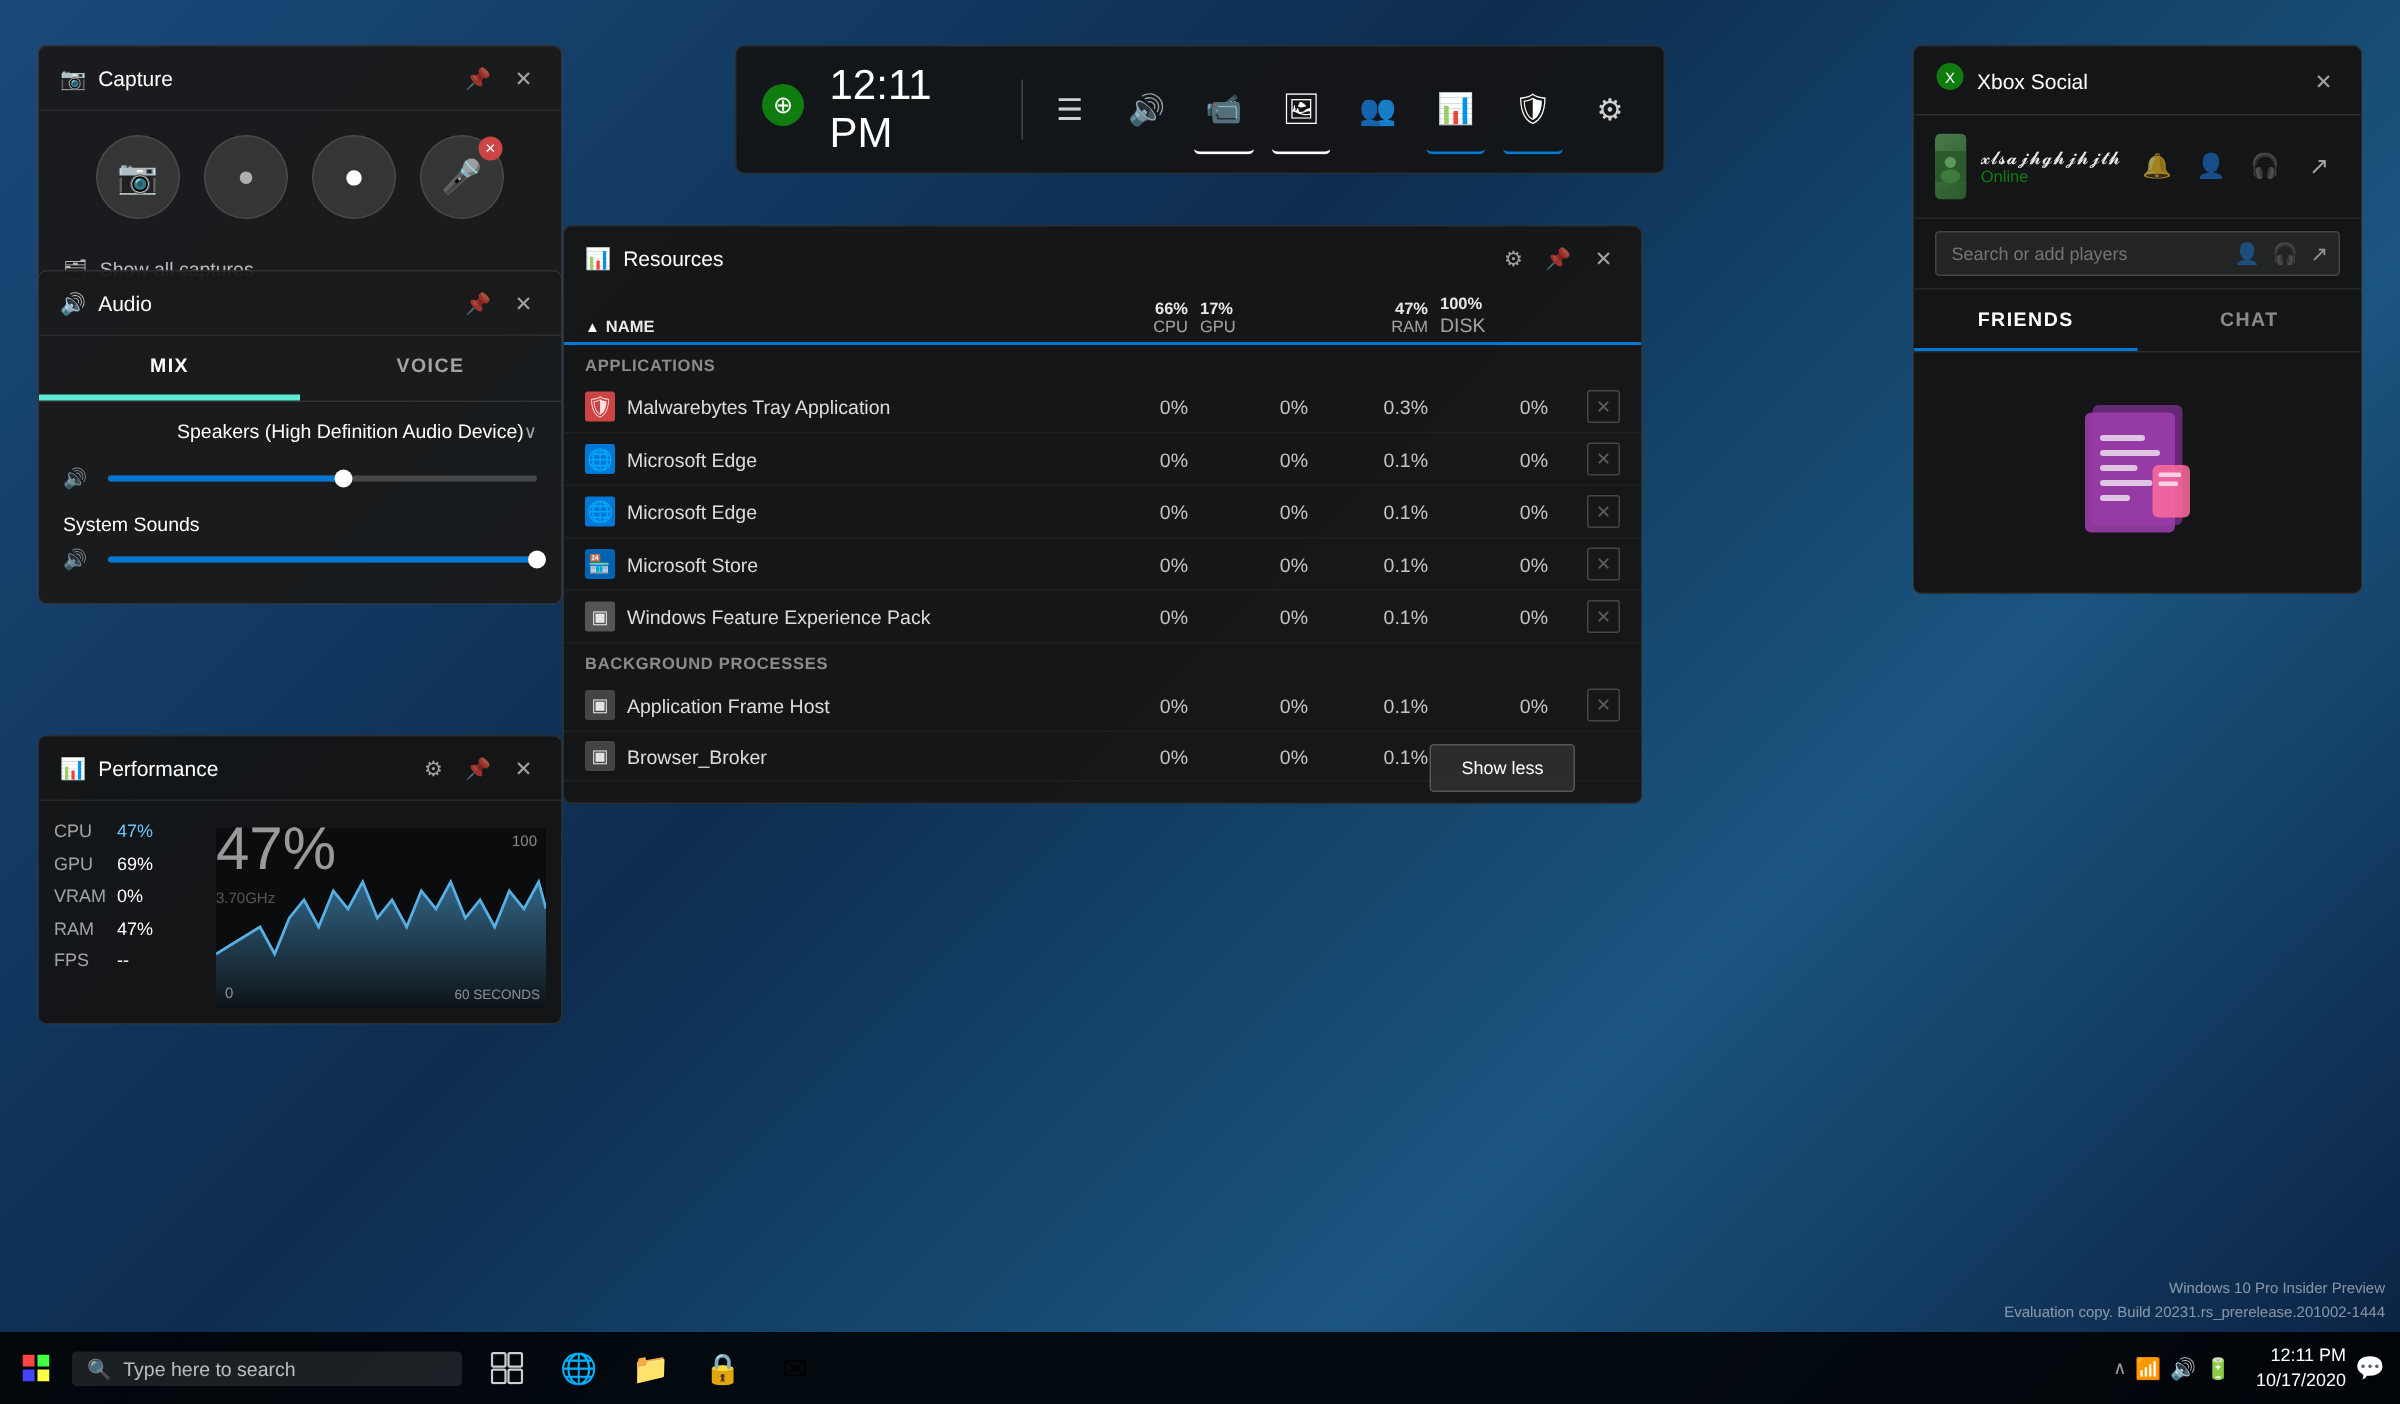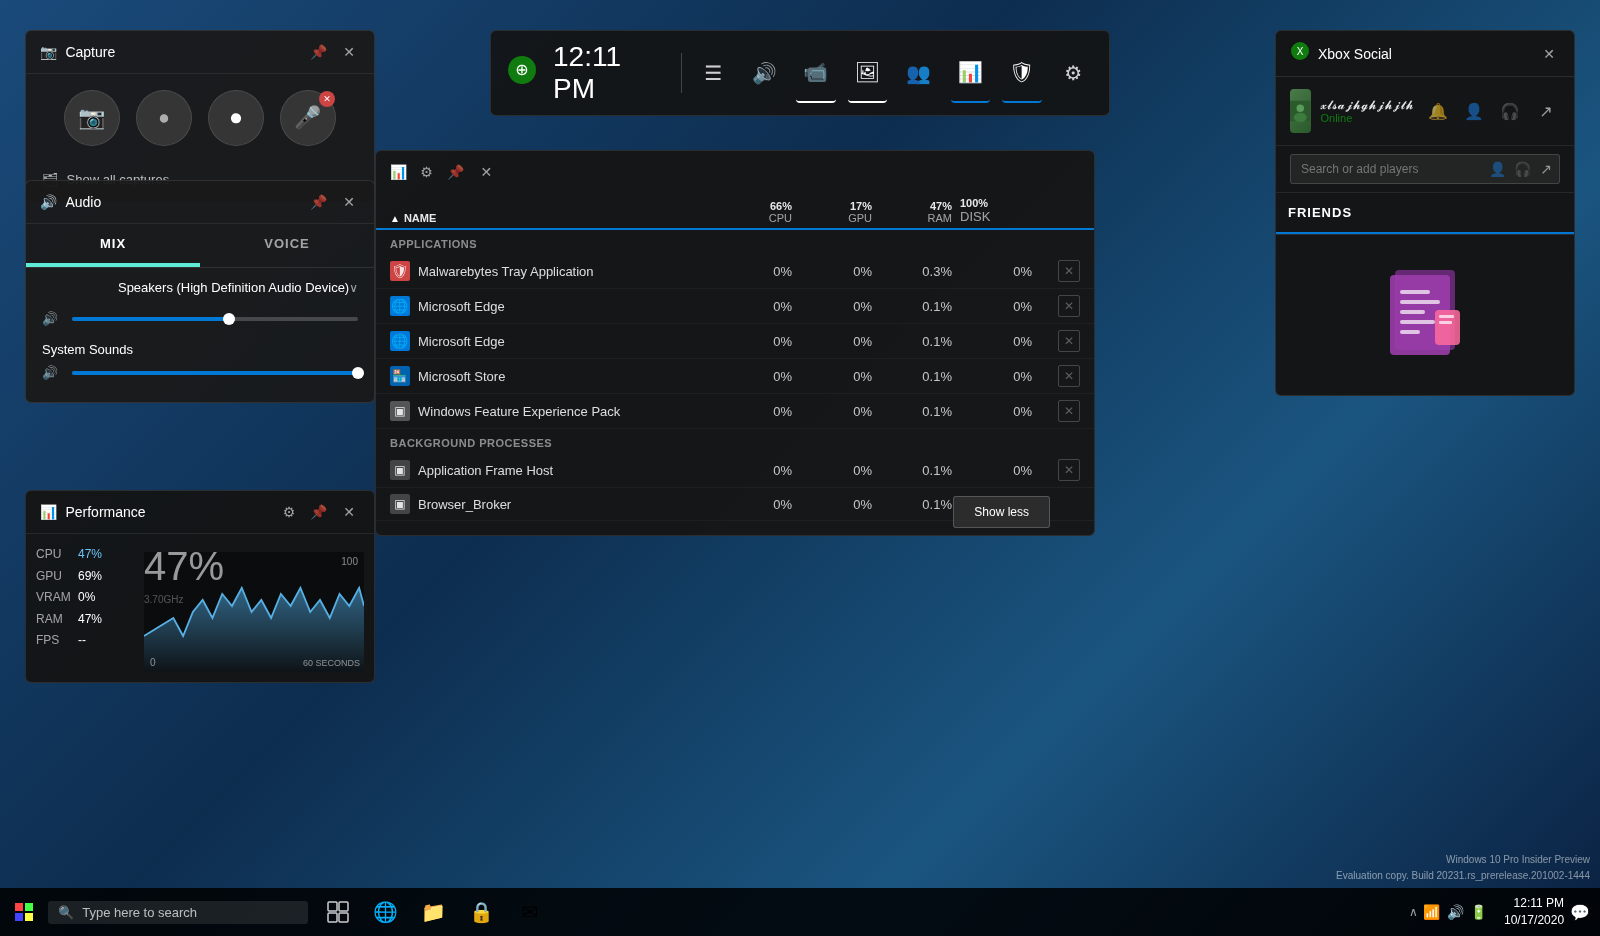--- a/index.html
+++ b/index.html
@@ -603,21 +603,21 @@
       font-size: 14px;
       cursor: pointer;
     }
     .social-tabs {
       display: flex;
       border-bottom: 1px solid rgba(255,255,255,0.1);
     }
     .social-tab {
       flex: 1;
       padding: 12px;
-      text-align: left;
+      text-align: center;
       color: rgba(255,255,255,0.5);
       font-size: 13px;
       font-weight: 600;
       letter-spacing: 1px;
       cursor: pointer;
     }
     .social-tab.active {
       color: white;
       border-bottom: 2px solid #0078d4;
     }
@@ -800,37 +800,40 @@
           <div class="perf-graph-label-bottom">0</div>
           <div class="perf-graph-label-right" style="right:4px; bottom:4px; left:auto; font-size:9px;">60 SECONDS</div>
         </div>
       </div>
     </div>
   </div>
 
   <div class="resources-panel">
     <div class="resources-header">
       <span style="font-size:14px; margin-right:8px; color:#888;">📊</span>
+      <div class="resources-title">
+        <span>Resources</span>
+      </div>
       <div class="resources-header-controls">
         <span class="panel-ctrl-btn">⚙</span>
         <span class="panel-ctrl-btn">📌</span>
         <span class="panel-ctrl-btn">✕</span>
       </div>
     </div>
 
     <div style="display:grid; grid-template-columns: 1fr 90px 80px 80px 80px 40px; padding: 4px 14px; border-bottom: 2px solid #0078d4; align-items:end;">
       <div style="display:flex; align-items:center; gap:4px;">
         <span style="font-size:10px; color:white;">▲</span>
         <span style="color:rgba(255,255,255,0.9); font-size:11px; font-weight:600;">NAME</span>
       </div>
       <div style="text-align:right; padding-right:8px;">
         <div style="color:rgba(255,255,255,0.9); font-size:11px; font-weight:600;">66%</div>
         <div style="color:rgba(255,255,255,0.6); font-size:11px;">CPU</div>
       </div>
-      <div style="text-align:right; padding-right:8px;">
+      <div style="text-align:left; padding-right:8px;">
         <div style="color:rgba(255,255,255,0.9); font-size:11px; font-weight:600;">17%</div>
         <div style="color:rgba(255,255,255,0.6); font-size:11px;">GPU</div>
       </div>
       <div style="text-align:right; padding-right:8px;">
         <div style="color:rgba(255,255,255,0.9); font-size:11px; font-weight:600;">47%</div>
         <div style="color:rgba(255,255,255,0.6); font-size:11px;">RAM</div>
       </div>
       <div style="text-align:left; padding-right:8px;">
         <div style="color:rgba(255,255,255,0.9); font-size:11px; font-weight:600;">100%</div>
         <div style="color:rgba(255,255,255,0.6); font-size:13px;">DISK</div>
@@ -971,20 +974,21 @@
       <input class="social-search-input" type="text" placeholder="Search or add players" style="">
       <div class="social-search-icons">
         <span class="search-icon-btn">👤</span>
         <span class="search-icon-btn">🎧</span>
         <span class="search-icon-btn">↗</span>
       </div>
     </div>
 
     <div class="social-tabs">
       <div class="social-tab active">FRIENDS</div>
+      <div class="social-tab">CHAT</div>
     </div>
 
     <div class="social-content">
 
       <svg class="social-illustration" viewBox="0 0 120 120" xmlns="http://www.w3.org/2000/svg">
 
         <rect x="30" y="15" width="60" height="80" rx="4" fill="#7b2d8b" opacity="0.8"></rect>
         <rect x="25" y="20" width="60" height="80" rx="4" fill="#9b3dab" opacity="0.9"></rect>
         <rect x="35" y="35" width="30" height="4" rx="2" fill="white" opacity="0.7"></rect>
         <rect x="35" y="45" width="40" height="4" rx="2" fill="white" opacity="0.7"></rect>

